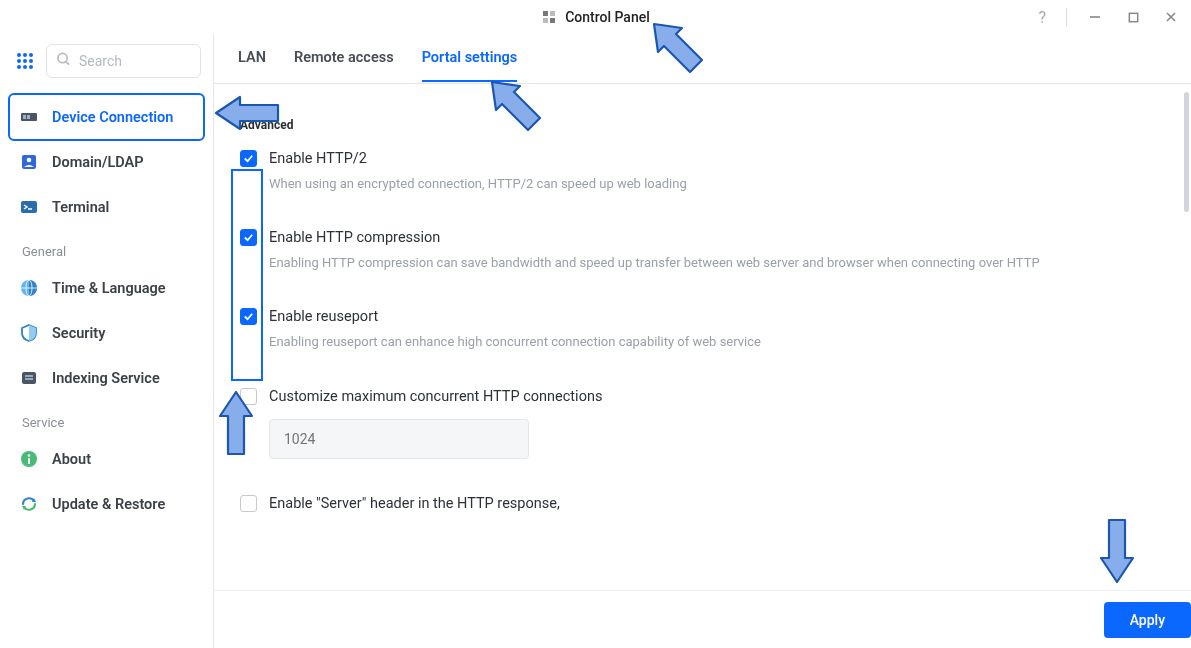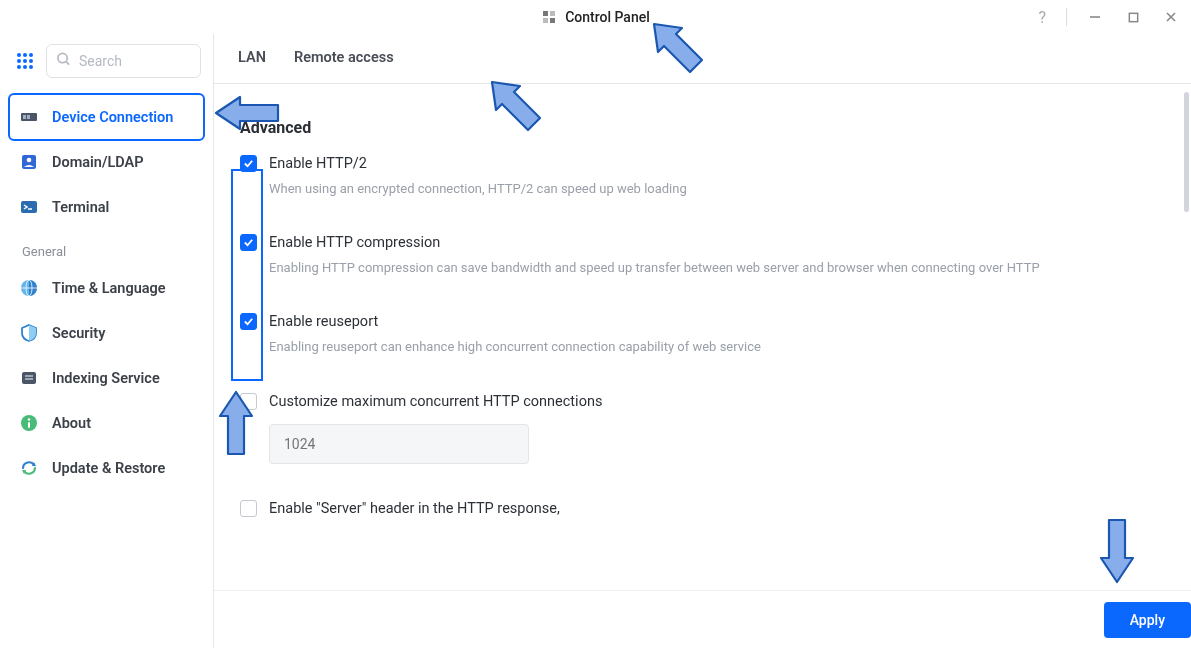--- a/index.html
+++ b/index.html
@@ -38,21 +38,21 @@
 
   .section-label { font-size: 13px; color: #8a8f98; padding: 14px 12px 6px 12px; }
 
   
   .main { flex: 1; display: flex; flex-direction: column; position: relative; }
   .tabs { display: flex; align-items: center; gap: 28px; padding: 14px 24px 0 24px; border-bottom: 1px solid #e3e6ea; height: 50px; }
   .tab { font-size: 14.5px; font-weight: 600; color: #484d56; padding-bottom: 14px; cursor: pointer; border-bottom: 2px solid transparent; }
   .tab.active { color: #0a68ff; border-bottom-color: #0a68ff; }
 
   .content { flex: 1; overflow-y: auto; padding: 34px 26px 70px 26px; }
-  .section-title { font-size: 16px; font-weight: 700; color: #2a2e34; margin-bottom: 18px; }
+  .section-title { font-size: 12px; font-weight: 700; color: #2a2e34; margin-bottom: 18px; }
 
   .opt { margin-bottom: 36px; }
   .opt.tight { margin-bottom: 20px; }
   .opt-head { display: flex; align-items: center; gap: 12px; }
   .chk { width: 17px; height: 17px; border: 1.5px solid #c6cad0; border-radius: 3px; display: inline-flex; align-items: center; justify-content: center; background: #fff; cursor: pointer; flex-shrink: 0; }
   .chk.checked { background: #0a68ff; border-color: #0a68ff; }
   .chk.checked svg { display: block; }
   .chk svg { display: none; }
   .opt-label { font-size: 14.5px; color: #2c3138; }
   .opt-desc { font-size: 13px; color: #9aa0a9; margin-top: 8px; margin-left: 29px; line-height: 1.4; }
@@ -196,20 +196,21 @@
           <span class="icon-slot">
             <svg width="20" height="20" viewBox="0 0 20 20">
                 <rect x="3" y="4" width="14" height="12" rx="2" fill="#4a5568"></rect>
                 <line x1="6" y1="8" x2="14" y2="8" stroke="#cbd5e0" stroke-width="1.3"></line>
                 <line x1="6" y1="11" x2="14" y2="11" stroke="#cbd5e0" stroke-width="1.3"></line>
               </svg>
           </span>
           <span class="nav-label">Indexing Service</span>
         </div>
 
+        <div class="section-label">Service</div>
 
         <div class="nav-item">
           <span class="icon-slot">
             <svg width="20" height="20" viewBox="0 0 20 20">
                 <circle cx="10" cy="10" r="8" fill="#48bb78"></circle>
                 <circle cx="10" cy="6.5" r="1.3" fill="#fff"></circle>
                 <rect x="9" y="9" width="2" height="6" rx="1" fill="#fff"></rect>
               </svg>
           </span>
           <span class="nav-label">About</span>
@@ -225,20 +226,21 @@
           </span>
           <span class="nav-label">Update &amp; Restore</span>
         </div>
       </div>
     </div>
 
     <div class="main">
       <div class="tabs">
         <div class="tab">LAN</div>
         <div class="tab">Remote access</div>
+        <div class="tab active">Portal settings</div>
       </div>
 
       <div class="content content-scroll">
         <div class="section-title">Advanced</div>
 
         <div class="opt">
           <div class="opt-head">
             <span class="chk checked">
               <svg width="11" height="11" viewBox="0 0 12 12">
                   <path d="M2 6 L5 9 L10 3" fill="none" stroke="#fff" stroke-width="2"></path>

